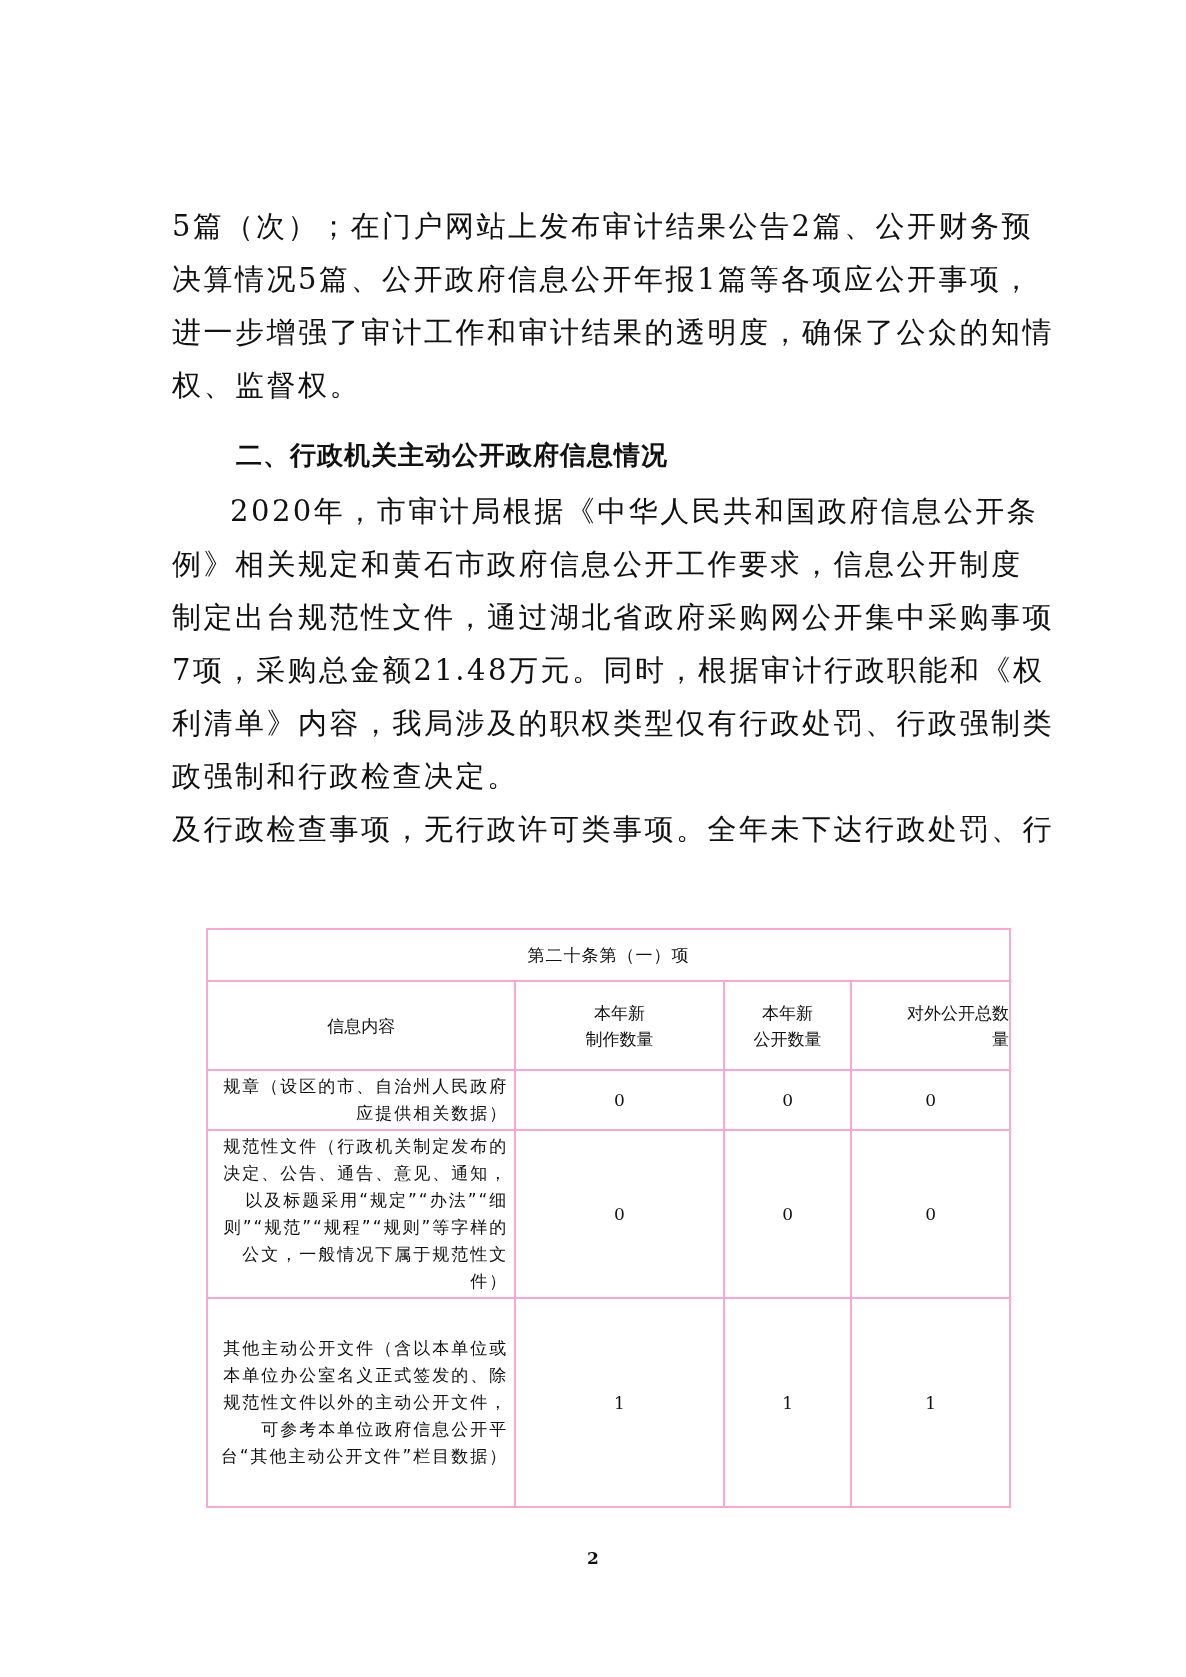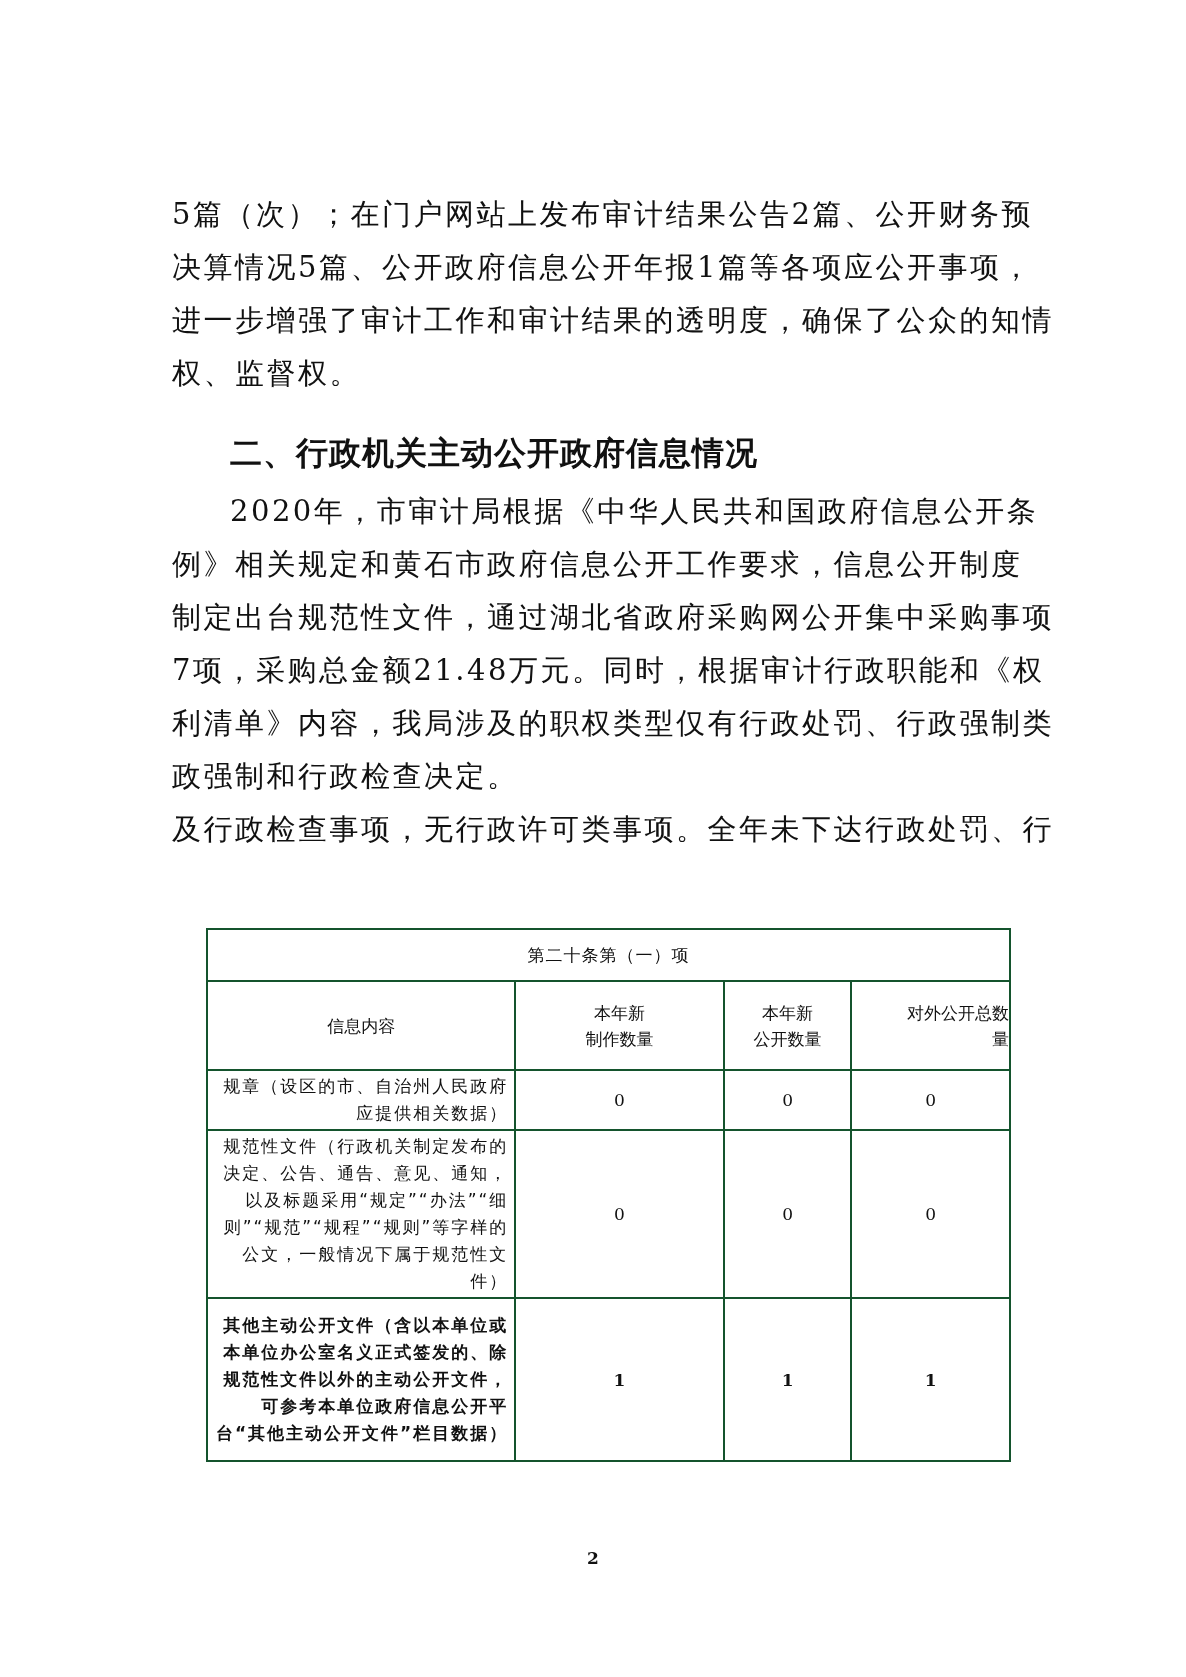--- a/index.html
+++ b/index.html
@@ -2,37 +2,37 @@
 <html><head>
 <meta charset="utf-8">
 <style>
   html, body { margin: 0; padding: 0; background: #ffffff; }
   body { width: 1186px; height: 1677px; position: relative; overflow: hidden;
          font-family: "DejaVu Serif", "Liberation Serif", serif; color: #111; }
   .para { position: absolute; left: 172px; width: 880px; font-size: 29px; line-height: 53px;
           letter-spacing: 2.5px; margin: 0; }
   .line { display: block; white-space: nowrap; height: 53px; }
   .indent { padding-left: 58px; }
-  .heading { position: absolute; left: 230px; top: 432px; font-size: 32px; font-weight: bold;
-             font-family: Liberation Sans, sans-serif; letter-spacing: 1px; margin: 0; }
+  .heading { position: absolute; left: 230px; top: 432px; font-size: 26px; font-weight: bold;
+             font-family: Liberation Sans, sans-serif; letter-spacing: 1px; margin: 6px; }
   table.info { position: absolute; left: 206px; top: 928px; width: 805px; border-collapse: collapse;
                font-family: "DejaVu Sans", "Liberation Sans", sans-serif; font-size: 17px; }
-  table.info td { border: 2px solid #14532d; padding: 0; }
+  table.info td { border: 2px solid #f9a8d4; padding: 0; }
   .cap-cell { height: 50px; text-align: center; letter-spacing: 1px; }
   .hdr-cell { height: 87px; text-align: center; line-height: 26px; }
   .desc-cell { padding: 2px 6px !important; line-height: 27px; letter-spacing: 2px; text-align: right; vertical-align: middle; }
   .num-cell { text-align: center; vertical-align: middle; font-family: "DejaVu Serif", "Liberation Serif", serif; }
-  .r1 { height: 55px; } .r2 { height: 163px; } .r3 { height: 163px; font-weight: bold; }
+  .r1 { height: 55px; } .r2 { height: 163px; } .r3 { height: 209px; }
   .page-no { position: absolute; left: 0; width: 100%; top: 1548px; text-align: center;
              font-size: 17px; font-weight: bold; font-family: "DejaVu Serif", serif; }
 </style>
 </head>
 <body>
 
-<div class="para" style="top:188px;">
+<div class="para" style="top:200px;">
   <span class="line">5篇（次）；在门户网站上发布审计结果公告2篇、公开财务预</span>
   <span class="line">决算情况5篇、公开政府信息公开年报1篇等各项应公开事项，</span>
   <span class="line">进一步增强了审计工作和审计结果的透明度，确保了公众的知情</span>
   <span class="line">权、监督权。</span>
 </div>
 
 <h2 class="heading">二、行政机关主动公开政府信息情况</h2>
 
 <div class="para" style="top:485px;">
   <span class="line indent">2020年，市审计局根据《中华人民共和国政府信息公开条</span>

